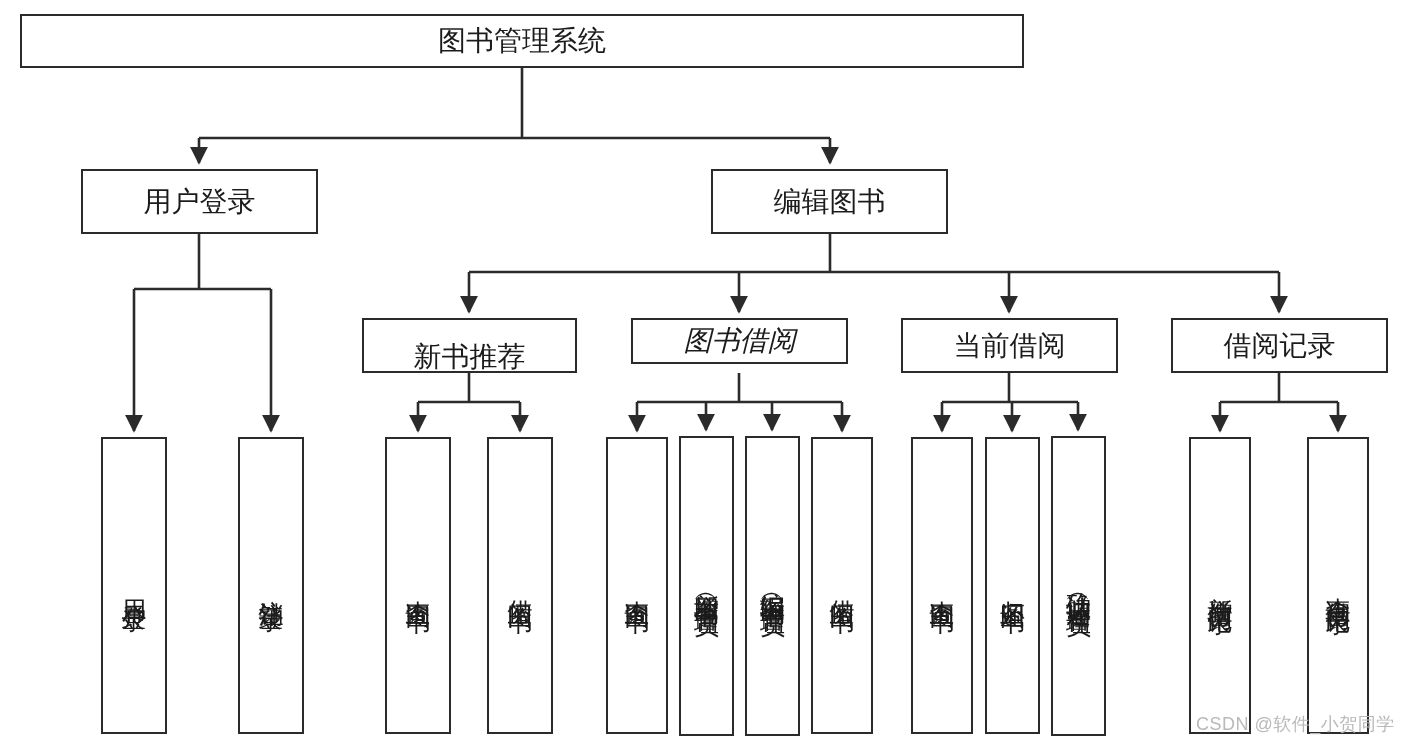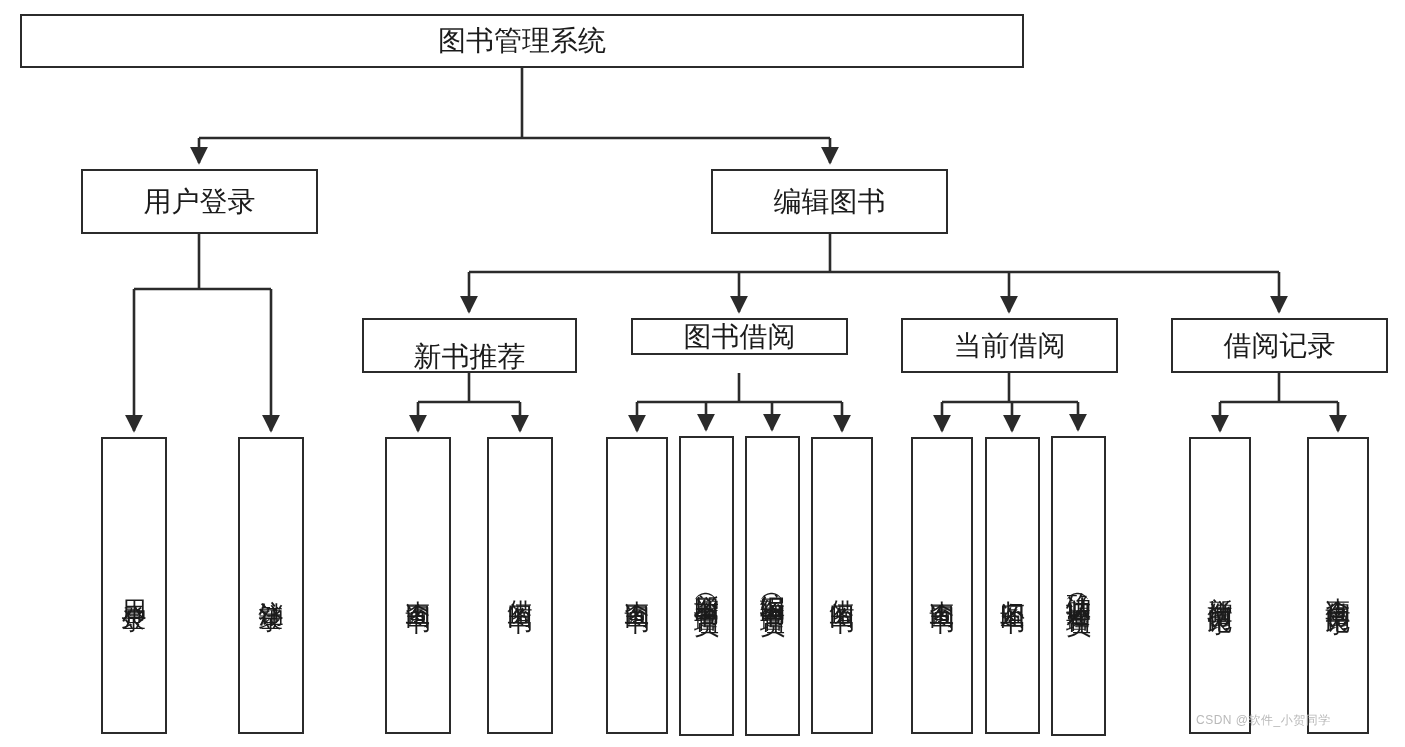--- a/index.html
+++ b/index.html
@@ -55,21 +55,21 @@
     writing-mode: vertical-rl;
     text-orientation: upright;
     font-size: 25px;
     letter-spacing: 3px;
     line-height: 1;
   }
   .watermark {
     position: absolute;
     left: 1196px;
     top: 712px;
-    font-size: 12px;
+    font-size: 18px;
     color: #b9b9b9;
     z-index: 5;
     white-space: nowrap;
     letter-spacing: 0.5px;
   }
 </style>
 </head>
 <body>
 
 <div id="diagram-root">
@@ -131,21 +131,21 @@
   <div class="node horizontal" style="left:81px; top:169px; width:237px; height:65px;">
     <span class="node-label">用户登录</span>
   </div>
   <div class="node horizontal" style="left:711px; top:169px; width:237px; height:65px;">
     <span class="node-label">编辑图书</span>
   </div>
 
   <div class="node horizontal" style="left:362px; top:318px; width:215px; height:55px;align-items:flex-end;">
     <span class="node-label">新书推荐</span>
   </div>
-  <div class="node horizontal" style="left:631px; top:318px; width:217px; height:37px;">
+  <div class="node horizontal" style="left:631px; top:318px; width:217px; height:46px;font-style:italic;">
     <span class="node-label">图书借阅</span>
   </div>
   <div class="node horizontal" style="left:1171px; top:318px; width:217px; height:55px;">
     <span class="node-label">借阅记录</span>
   </div>
   <div class="node horizontal" style="left:901px; top:318px; width:217px; height:55px;">
     <span class="node-label">当前借阅</span>
   </div>
 
   <div class="node vertical" style="left:101px; top:437px; width:66px; height:297px;">

